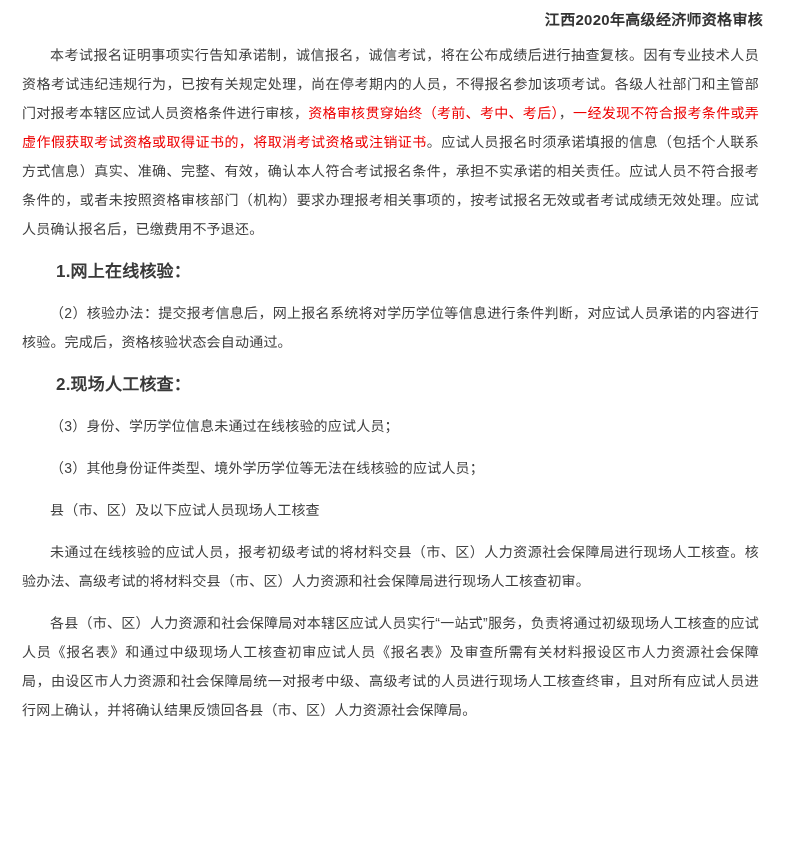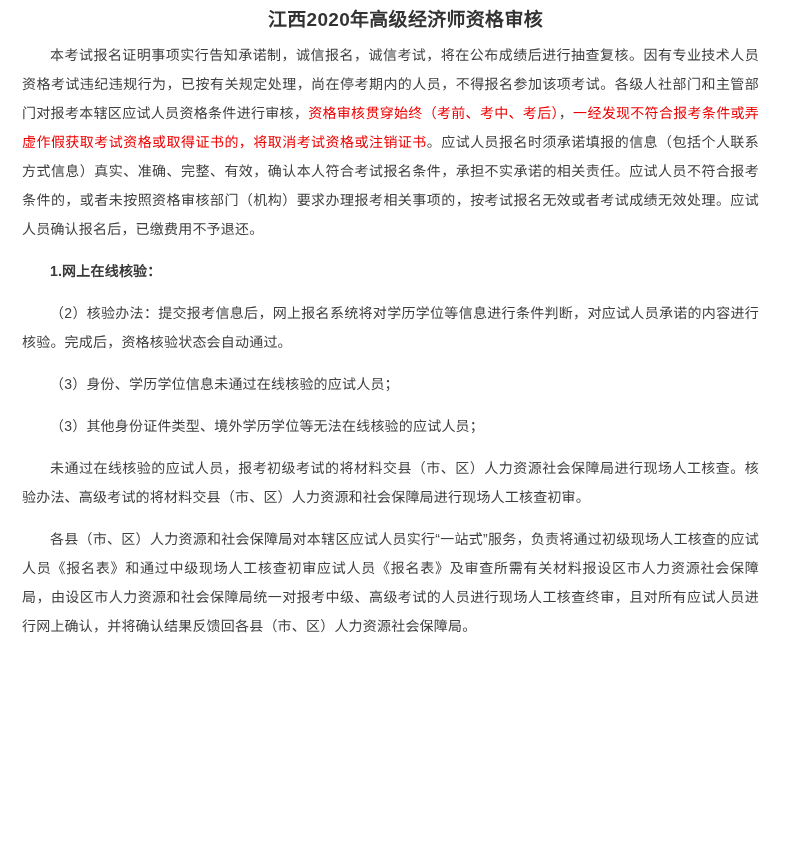--- a/index.html
+++ b/index.html
@@ -17,35 +17,35 @@
     box-sizing: border-box;
     width: 785px;
     padding: 8px 22px 0 22px;
     color: #3f3f3f;
     font-size: 14px;
     line-height: 29px;
     letter-spacing: 0.2px;
     text-align: justify;
   }
   .doc-title {
-    font-size: 19px;
+    font-size: 15px;
     font-weight: bold;
     color: #333333;
     line-height: 24px;
     margin: 0 0 9px 0;
     text-indent: 26px;
-    text-align: center;
+    text-align: right;
     letter-spacing: 0.3px;
   }
   .para {
     margin: 0 4px 13px 0;
     text-indent: 2em;
   }
   .section-heading {
-    font-size: 14px;
+    font-size: 17px;
     font-weight: bold;
     color: #3a3a3a;
     line-height: 29px;
     margin: 0 0 13px 0;
     text-indent: 2em;
     text-align: left;
   }
   .red {
     color: #ee0000;
   }
@@ -59,25 +59,27 @@
 
   <p class="para">
     <span>本考试报名证明事项实行告知承诺制，诚信报名，诚信考试，将在公布成绩后进行抽查复核。因有专业技术人员资格考试违纪违规行为，已按有关规定处理，尚在停考期内的人员，不得报名参加该项考试。各级人社部门和主管部门对报考本辖区应试人员资格条件进行审核，</span><span class="red">资格审核贯穿始终（考前、考中、考后）</span><span>，</span><span class="red">一经发现不符合报考条件或弄虚作假获取考试资格或取得证书的，将取消考试资格或注销证书</span><span>。应试人员报名时须承诺填报的信息（包括个人联系方式信息）真实、准确、完整、有效，确认本人符合考试报名条件，承担不实承诺的相关责任。应试人员不符合报考条件的，或者未按照资格审核部门（机构）要求办理报考相关事项的，按考试报名无效或者考试成绩无效处理。应试人员确认报名后，已缴费用不予退还。</span>
   </p>
 
   <h2 class="section-heading">1.网上在线核验：</h2>
 
 
   <p class="para">（2）核验办法：提交报考信息后，网上报名系统将对学历学位等信息进行条件判断，对应试人员承诺的内容进行核验。完成后，资格核验状态会自动通过。</p>
 
+  <h2 class="section-heading">2.现场人工核查：</h2>
 
 
 
   <p class="para">（3）身份、学历学位信息未通过在线核验的应试人员；</p>
 
   <p class="para">（3）其他身份证件类型、境外学历学位等无法在线核验的应试人员；</p>
 
+  <p class="para">县（市、区）及以下应试人员现场人工核查</p>
 
   <p class="para">未通过在线核验的应试人员，报考初级考试的将材料交县（市、区）人力资源社会保障局进行现场人工核查。核验办法、高级考试的将材料交县（市、区）人力资源和社会保障局进行现场人工核查初审。</p>
 
   <p class="para">各县（市、区）人力资源和社会保障局对本辖区应试人员实行“一站式”服务，负责将通过初级现场人工核查的应试人员《报名表》和通过中级现场人工核查初审应试人员《报名表》及审查所需有关材料报设区市人力资源社会保障局，由设区市人力资源和社会保障局统一对报考中级、高级考试的人员进行现场人工核查终审，且对所有应试人员进行网上确认，并将确认结果反馈回各县（市、区）人力资源社会保障局。</p>
 
 </div>
 
 </body></html>

